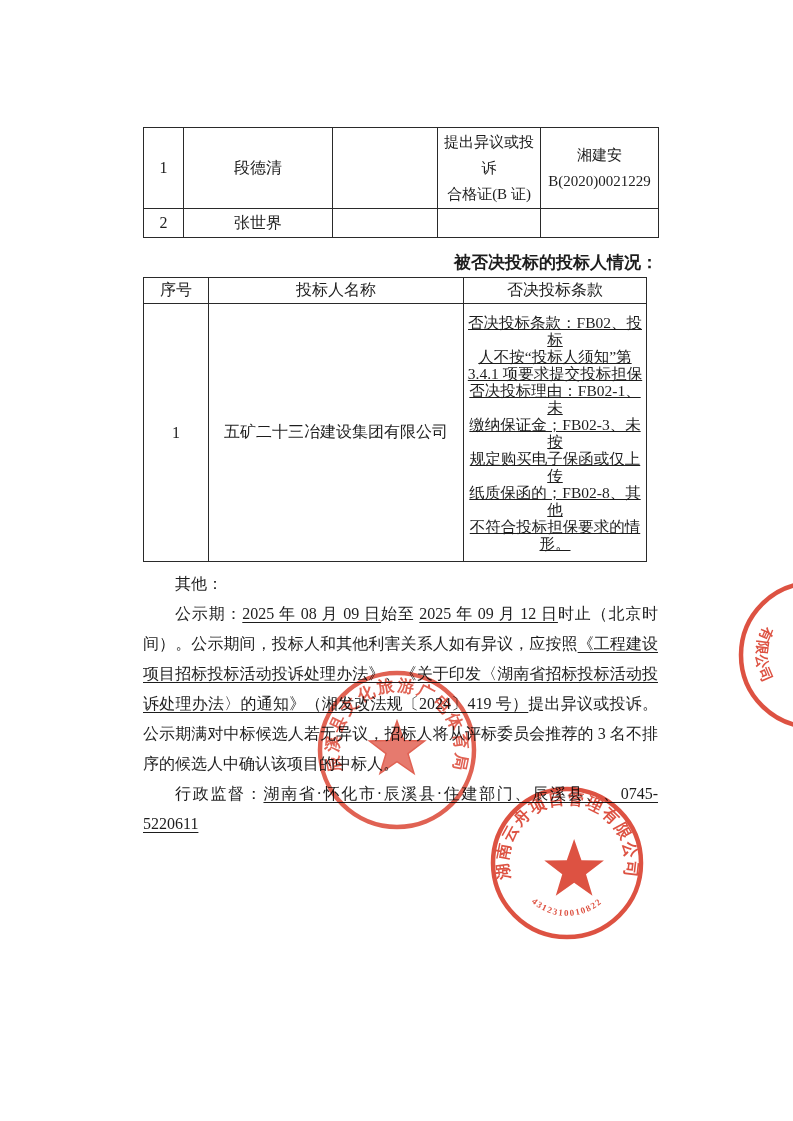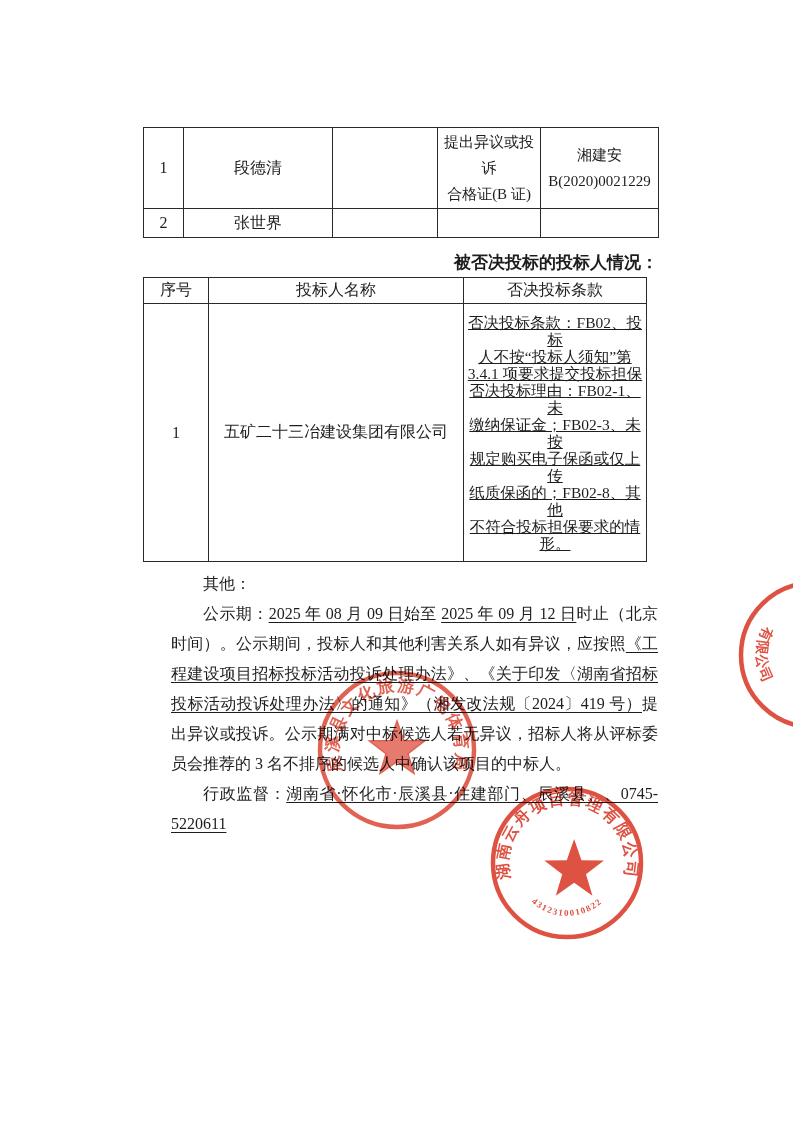--- a/index.html
+++ b/index.html
@@ -16,21 +16,21 @@
   td,th{border:1.6px solid #2a2a2a;text-align:center;vertical-align:middle;font-weight:normal;padding:1px 3px;overflow:hidden;}
   .pre{white-space:pre-line;}
   .t1-r1{height:57px;}
   .t1-r2{height:29px;}
   .t1 .small{font-size:15px;line-height:26px;}
   .section-title{margin:13px 0 3px 0;text-align:right;font-size:17px;font-weight:bold;}
   .t2{width:503px;}
   .t2 .hdr{height:26px;}
   .t2 .datarow{height:258px;}
   .reason{font-size:15.5px;line-height:17px;text-align:center;white-space:pre-line;padding:2px 2px;text-decoration:underline;}
-  .body-text{margin-top:7px;font-size:16px;line-height:30px;text-align:justify;margin-left:28px;}
+  .body-text{margin-top:7px;font-size:16px;line-height:30px;text-align:justify;}
   .body-text p{margin:0;text-indent:2em;}
   .u{text-decoration:underline;text-underline-offset:3px;text-decoration-thickness:1.3px;}
   .label{white-space:pre;}
   .blank-line{display:inline-block;width:200px;border-bottom:1.5px solid #222;height:16px;vertical-align:baseline;margin-left:3px;}
   .stamp{position:absolute;mix-blend-mode:multiply;opacity:0.88;}
   .stamp text{font-family:"Liberation Serif","DejaVu Serif",serif;font-weight:bold;}
 </style>
 </head>
 <body>
 

